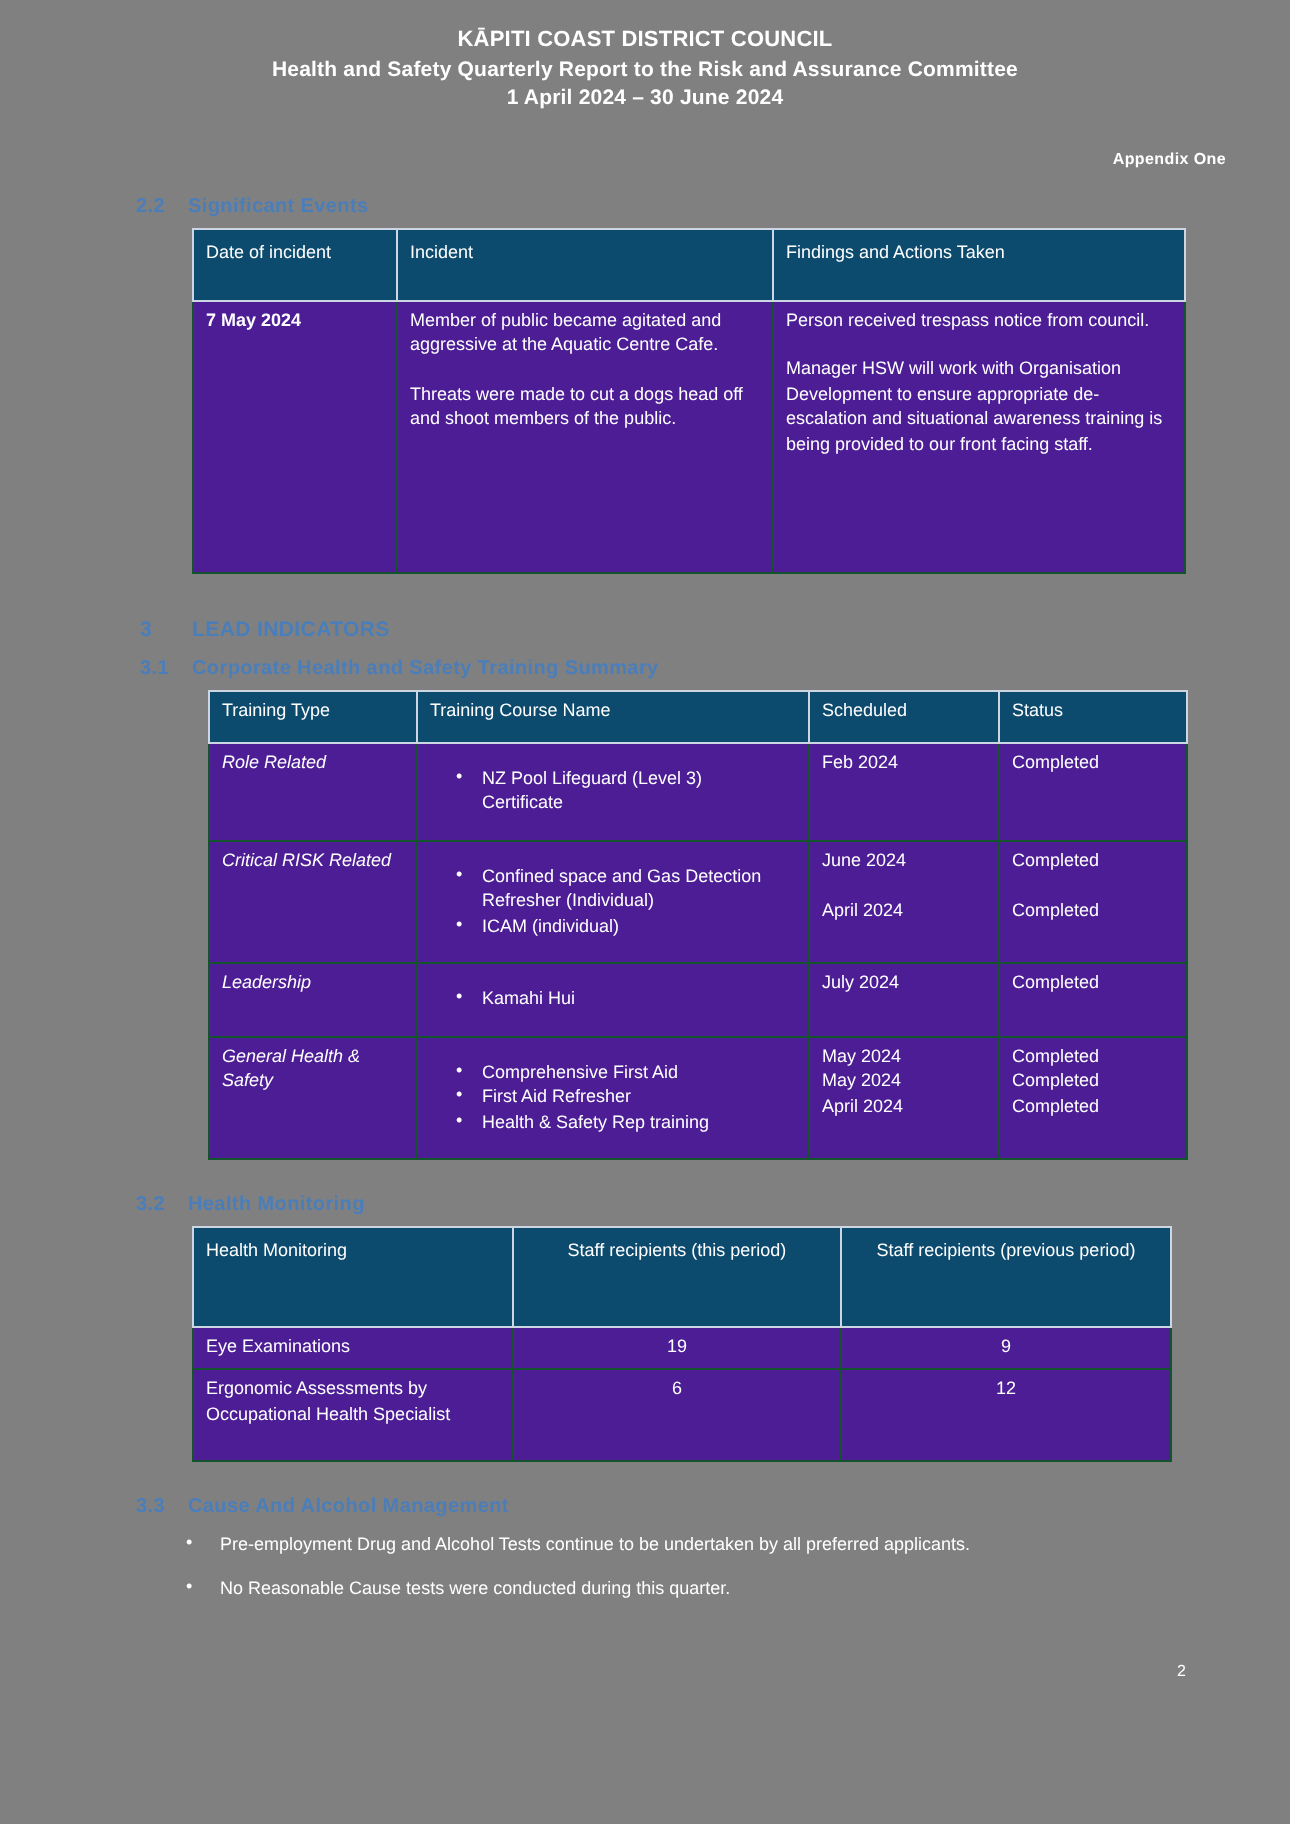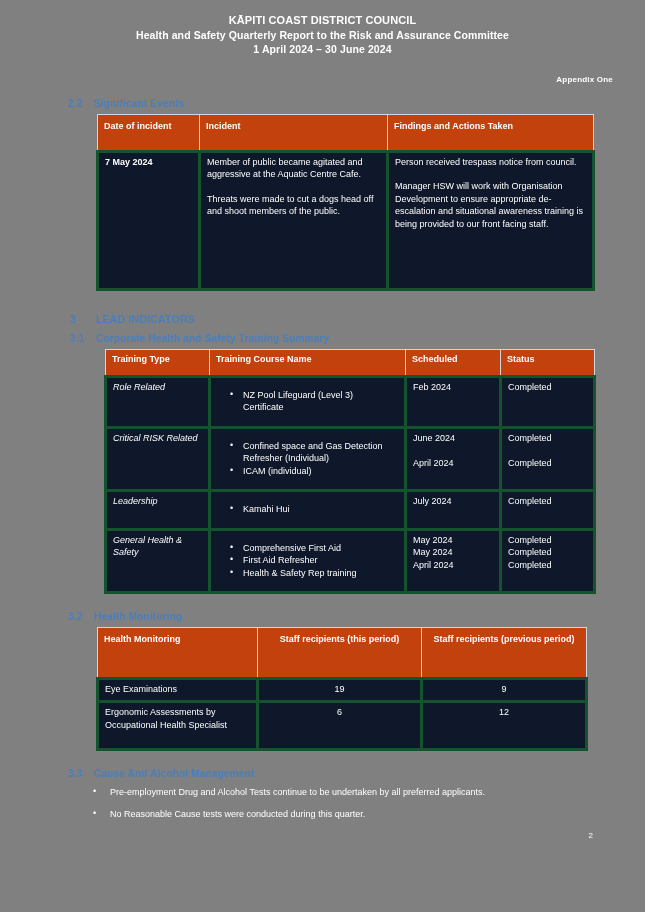--- a/index.html
+++ b/index.html
@@ -63,31 +63,31 @@
   .heading.h-train { padding: 8px 0 0 70px; }
   .heading.h-health { padding: 17px 0 0 68px; }
   .heading.h-drug { padding: 17px 0 0 68px; }
 
   
   table.doc {
     border-collapse: collapse;
     table-layout: fixed;
   }
   table.doc th, table.doc td {
-    border: 3px solid #14532d;
+    border: 1px solid #14532d;
     vertical-align: top;
     color: #ffffff;
     font-size: 9px;
     line-height: 12.5px;
     padding: 3px 6px 4px 6px;
-    background: #0f172a;
+    background: #4c1d95;
   }
   table.doc thead th {
-    background: #c2410c;
-    font-weight: bold;
+    background: #0c4a6e;
+    font-weight: normal;
     text-align: left;
     border: 1px solid #cdd6e3;
   }
 
   
   .tbl-incident-wrap { padding: 5px 0 0 96px; }
   table.tbl-incident { width: 496px; }
   table.tbl-incident thead th { height: 26px; padding-top: 5px; }
   table.tbl-incident td { height: 128px; }
   table.tbl-incident td.c-date { font-weight: bold; }

